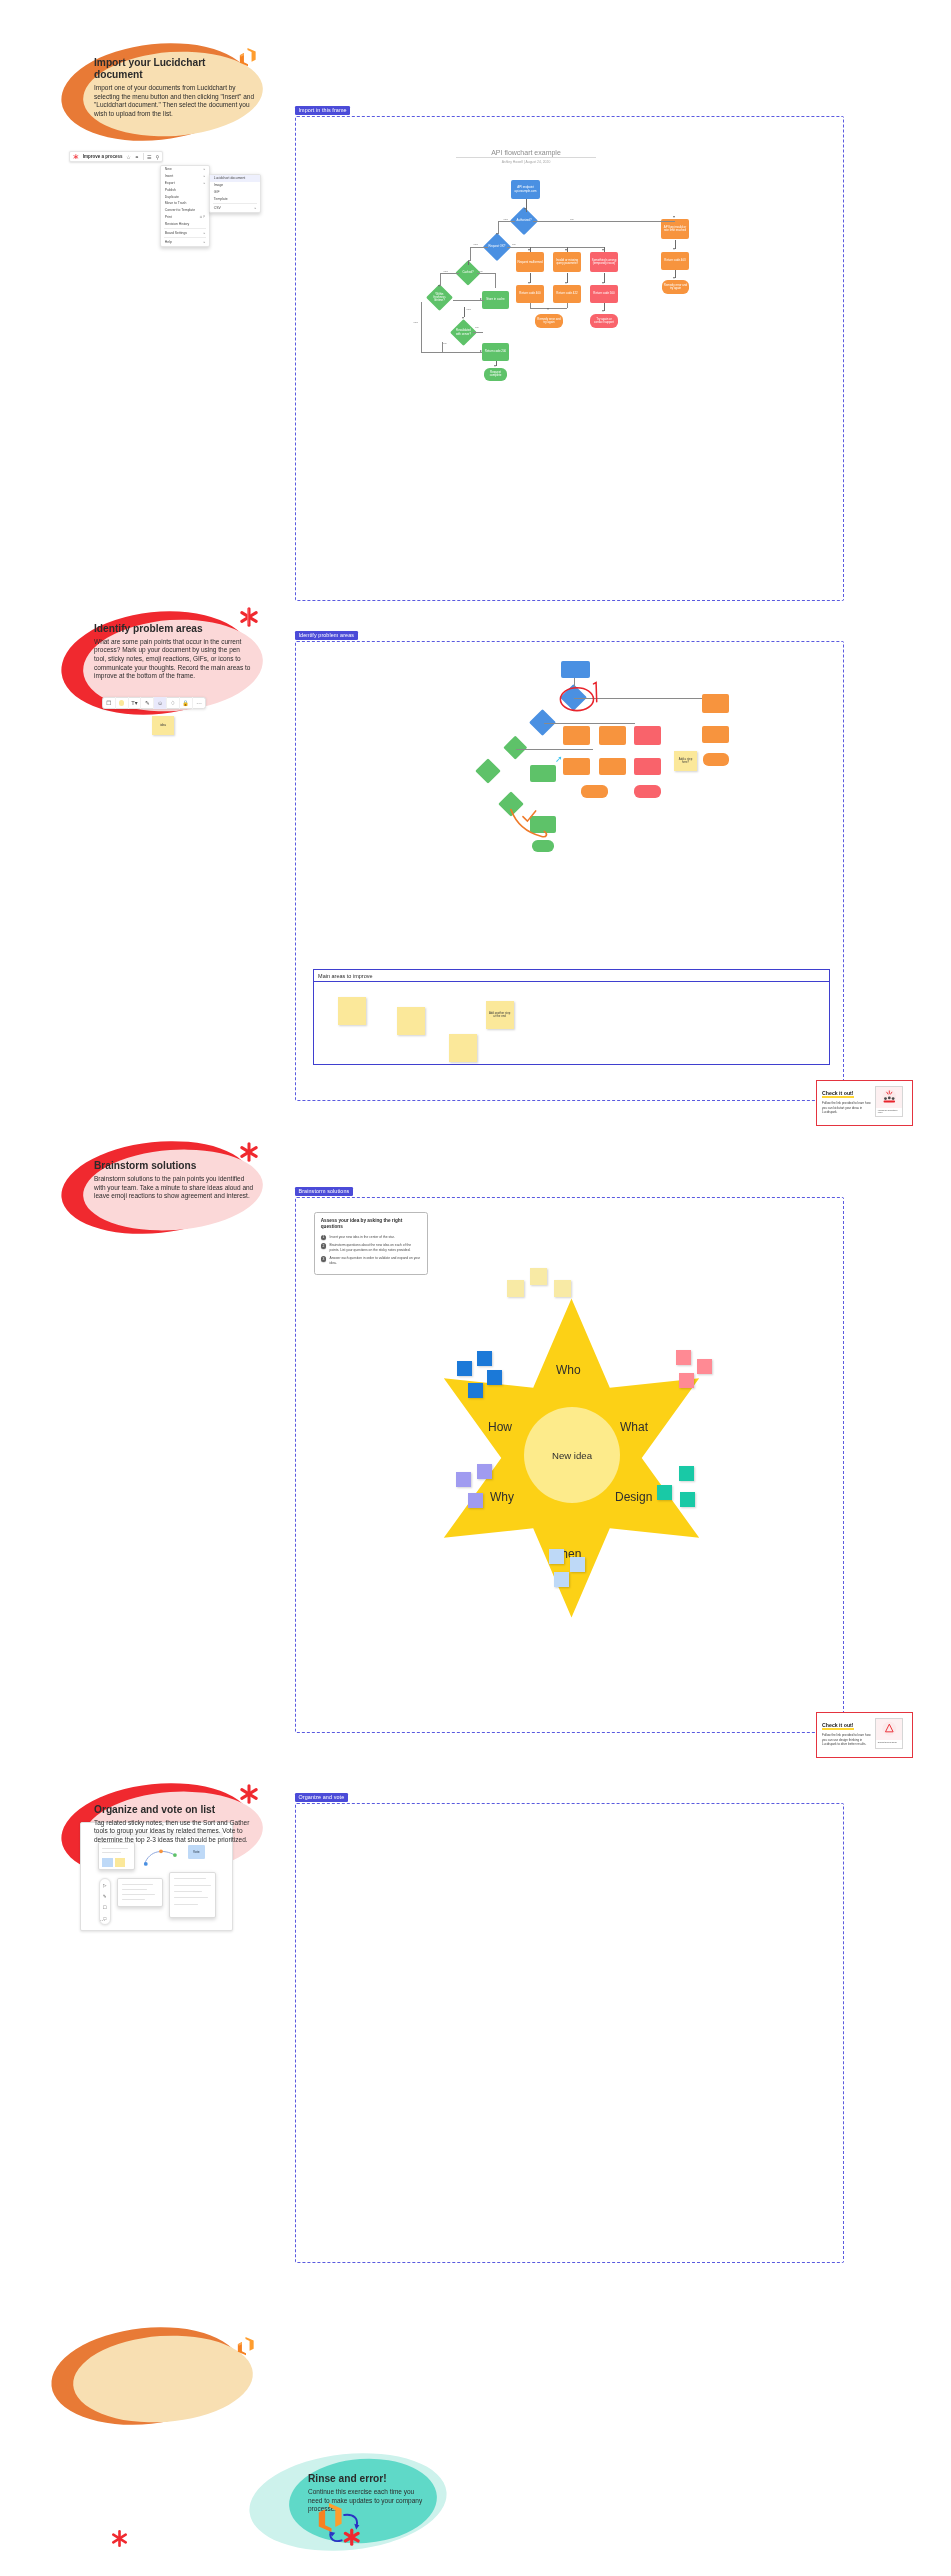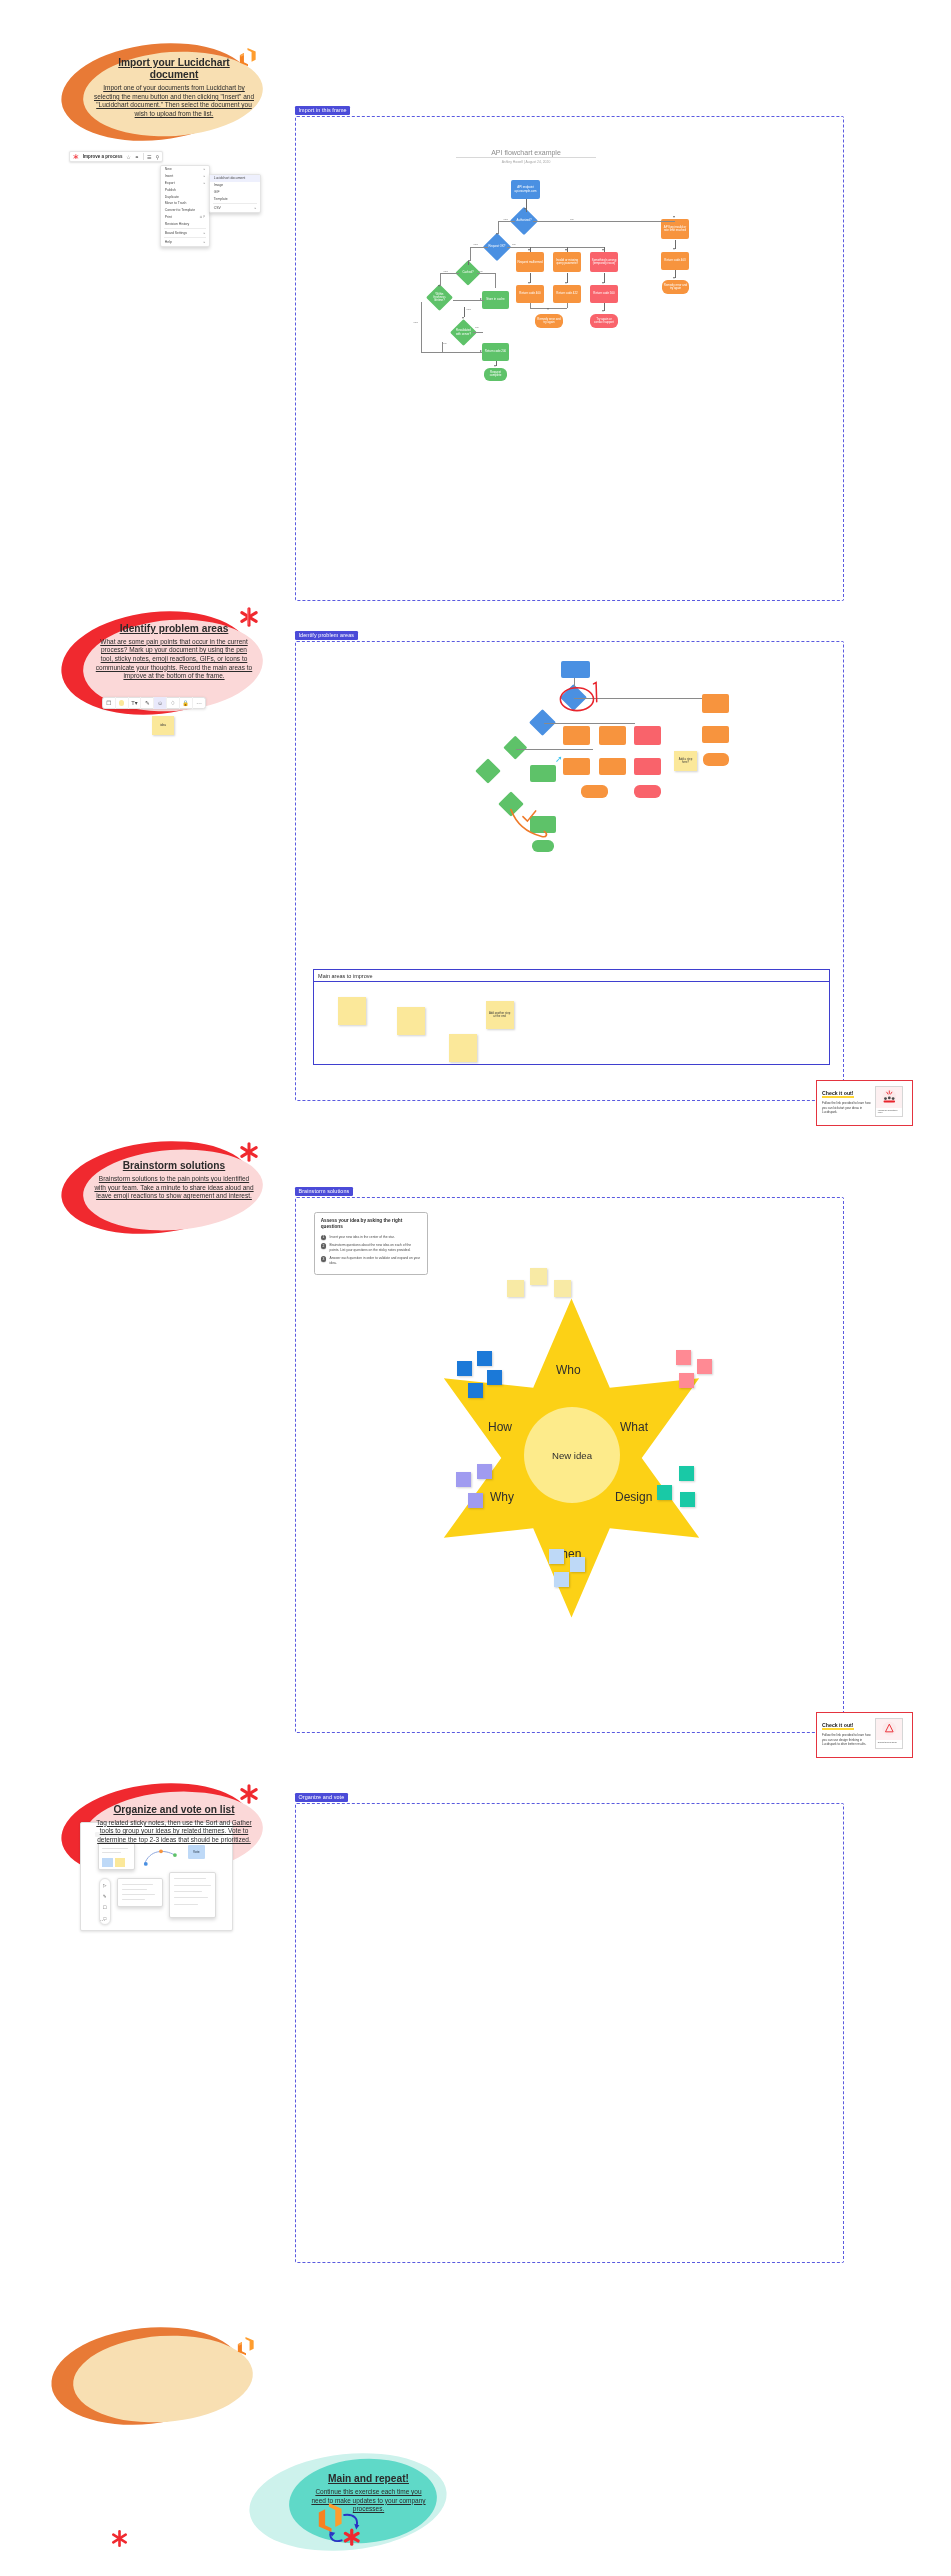--- a/index.html
+++ b/index.html
@@ -14,21 +14,21 @@
 
   
   .blob-wrap { position: absolute; }
   .blob-back, .blob-front {
     position: absolute; border-radius: 50%;
   }
   .blob-back  { left: 0;  top: 6.4px; width: 191px; height: 96px; transform: rotate(-6deg); }
   .blob-front { left: 22px; top: 14px; width: 180px; height: 84px; transform: rotate(-4deg); }
   .blob-text {
     position: absolute; left: 33px; top: 19px; width: 160px;
-    text-align: center; color: #2b2b2b; z-index: 4; text-decoration: underline;
+    color: #2b2b2b; z-index: 4;
   }
   .blob-title { font-size: 10.2px; font-weight: bold; line-height: 1.18; margin-bottom: 3.2px; }
   .blob-body  { font-size: 6.5px; line-height: 1.32; }
 
   
   .mark { position: absolute; z-index: 6; }
   .lc-brackets { width: 22px; height: 20.4px; }
   .ls-star { width: 22px; height: 22px; }
 
   
@@ -657,21 +657,21 @@
     <polygon points="4,16 12,12 12,30 20,34 20,38 4,31" fill="#f68121"></polygon>
     <polygon points="4,16 12,12 12,16 6,19" fill="#ffa94d"></polygon>
     <polygon points="19,5 27,1 27,20 35,24 35,28 19,21" fill="#ff9d2e" transform="rotate(180 27 15)"></polygon>
   </svg>
 </div>
 
 <div class="blob-wrap" style="left:249px; top:2450px; width:217px; height:115px;">
   <div class="blob-back" style="background:#cdf2ec; left:0; top:3.8px; width:198px; height:96px;"></div>
   <div class="blob-front" style="background:#5fd9c8; left:40px; top:9px; width:148px; height:84px;"></div>
   <div class="blob-text" style="left:59px; top:23px; width:121px;">
-    <div class="blob-title">Main and repeat!</div>
+    <div class="blob-title">Rinse and error!</div>
     <div class="blob-body">Continue this exercise each time you need to make updates to your company processes.</div>
   </div>
   <svg class="mark" style="left:66px; top:51px; width:57px; height:47px;" viewBox="0 0 90 74">
     <polygon points="6,18 16,13 16,38 26,43 26,49 6,40" fill="#f68121"></polygon>
     <polygon points="22,8 32,3 32,30 42,35 42,41 22,32" fill="#ff9d2e" transform="rotate(180 32 22)"></polygon>
     <path d="M46 22 C62 20, 68 28, 66 38" fill="none" stroke="#2b33c4" stroke-width="3" stroke-linecap="round"></path>
     <polygon points="62,36 70,38 65,45" fill="#2b33c4"></polygon>
     <g stroke="#f0292f" stroke-width="5" stroke-linecap="round" transform="translate(46,46)">
       <line x1="12" y1="0" x2="12" y2="22"></line>
           <line x1="2" y1="5" x2="22" y2="17"></line>

